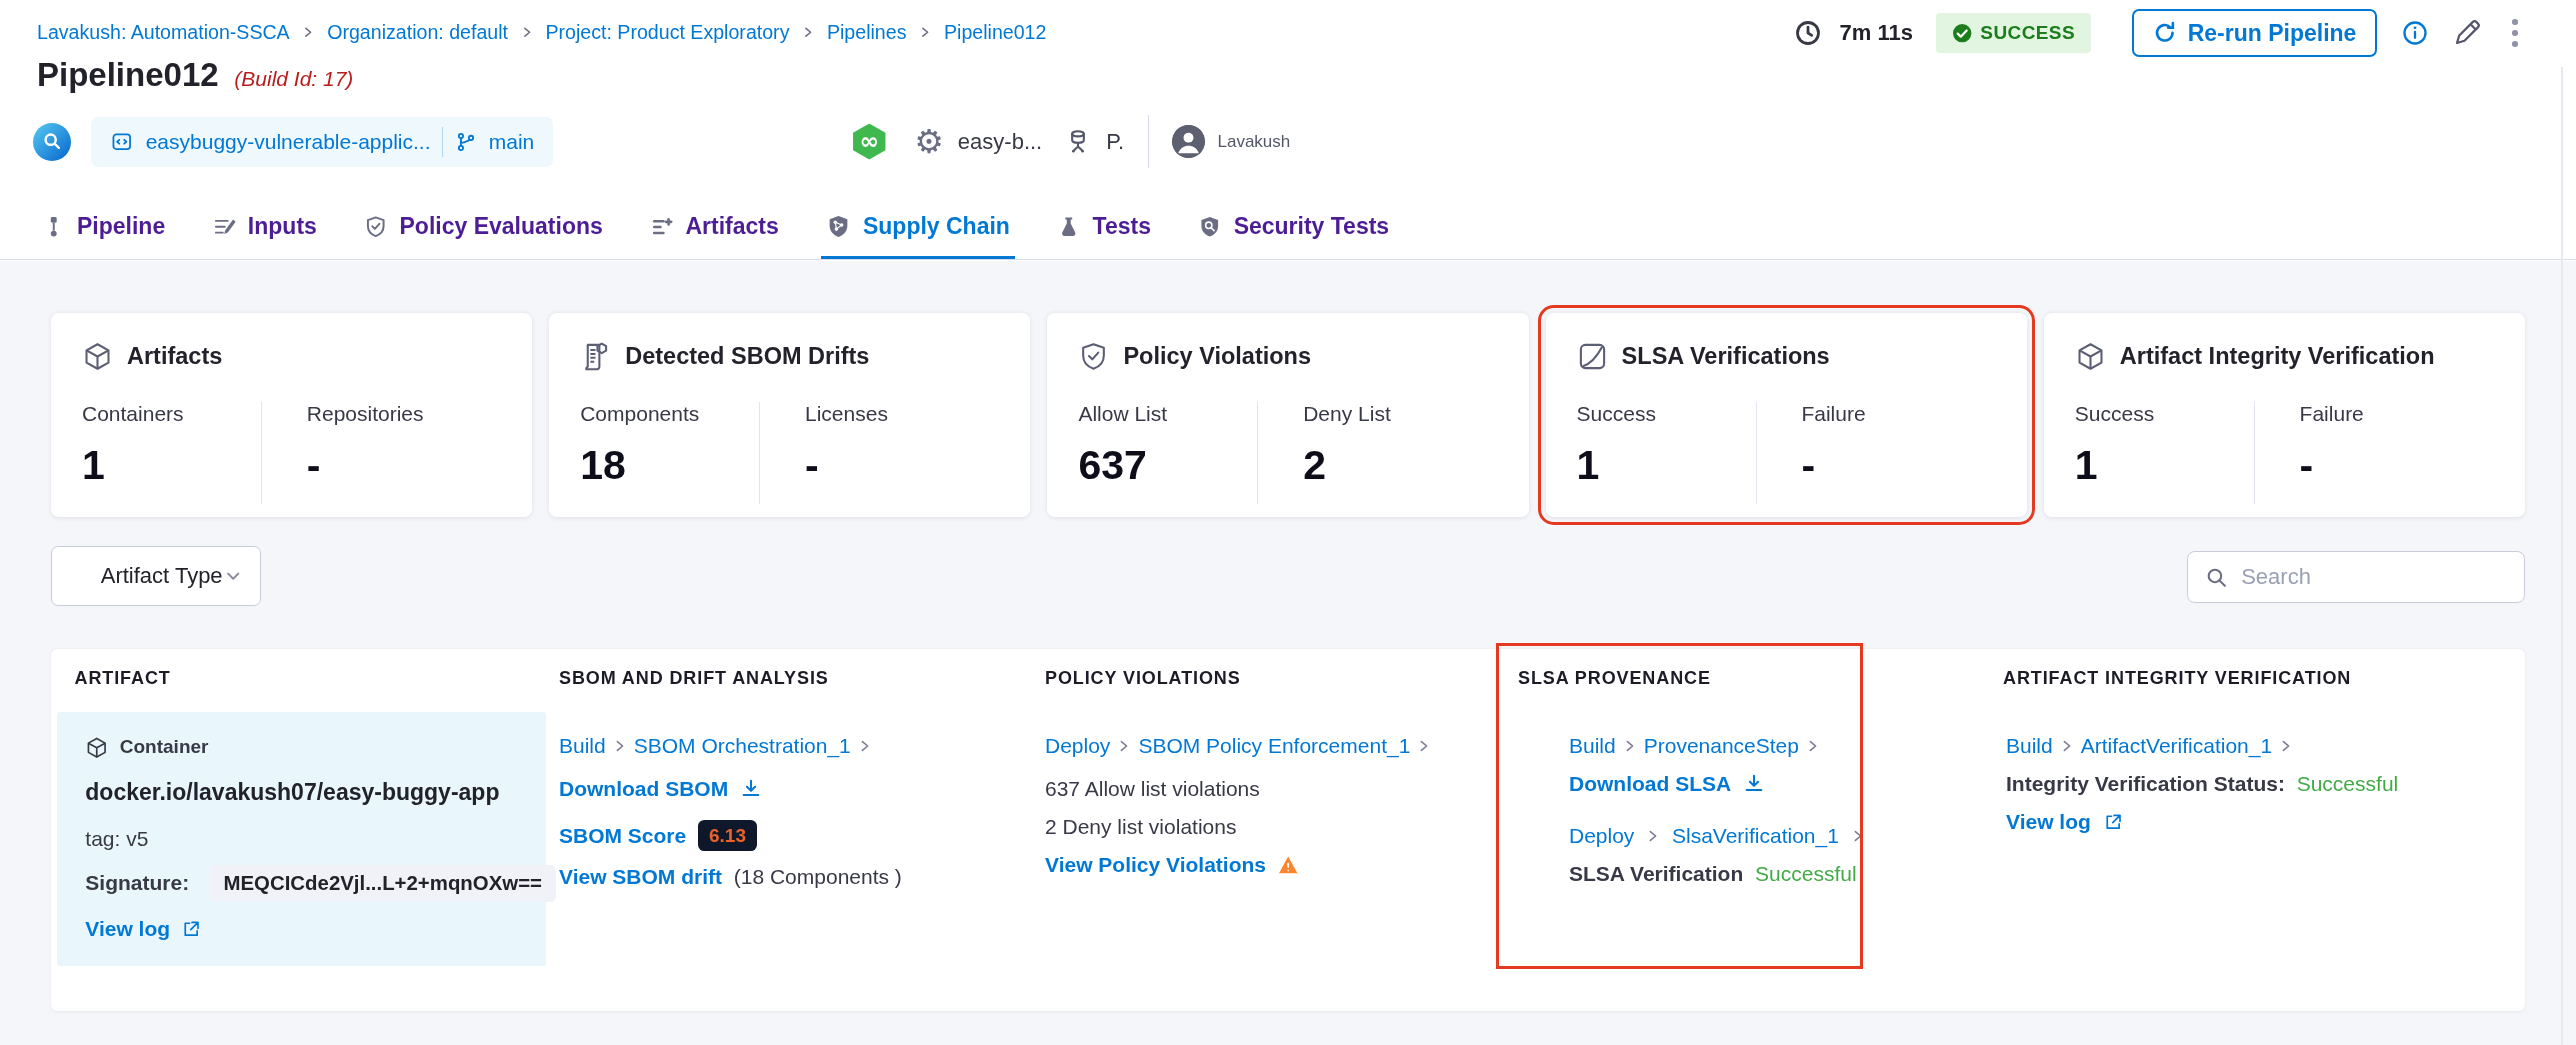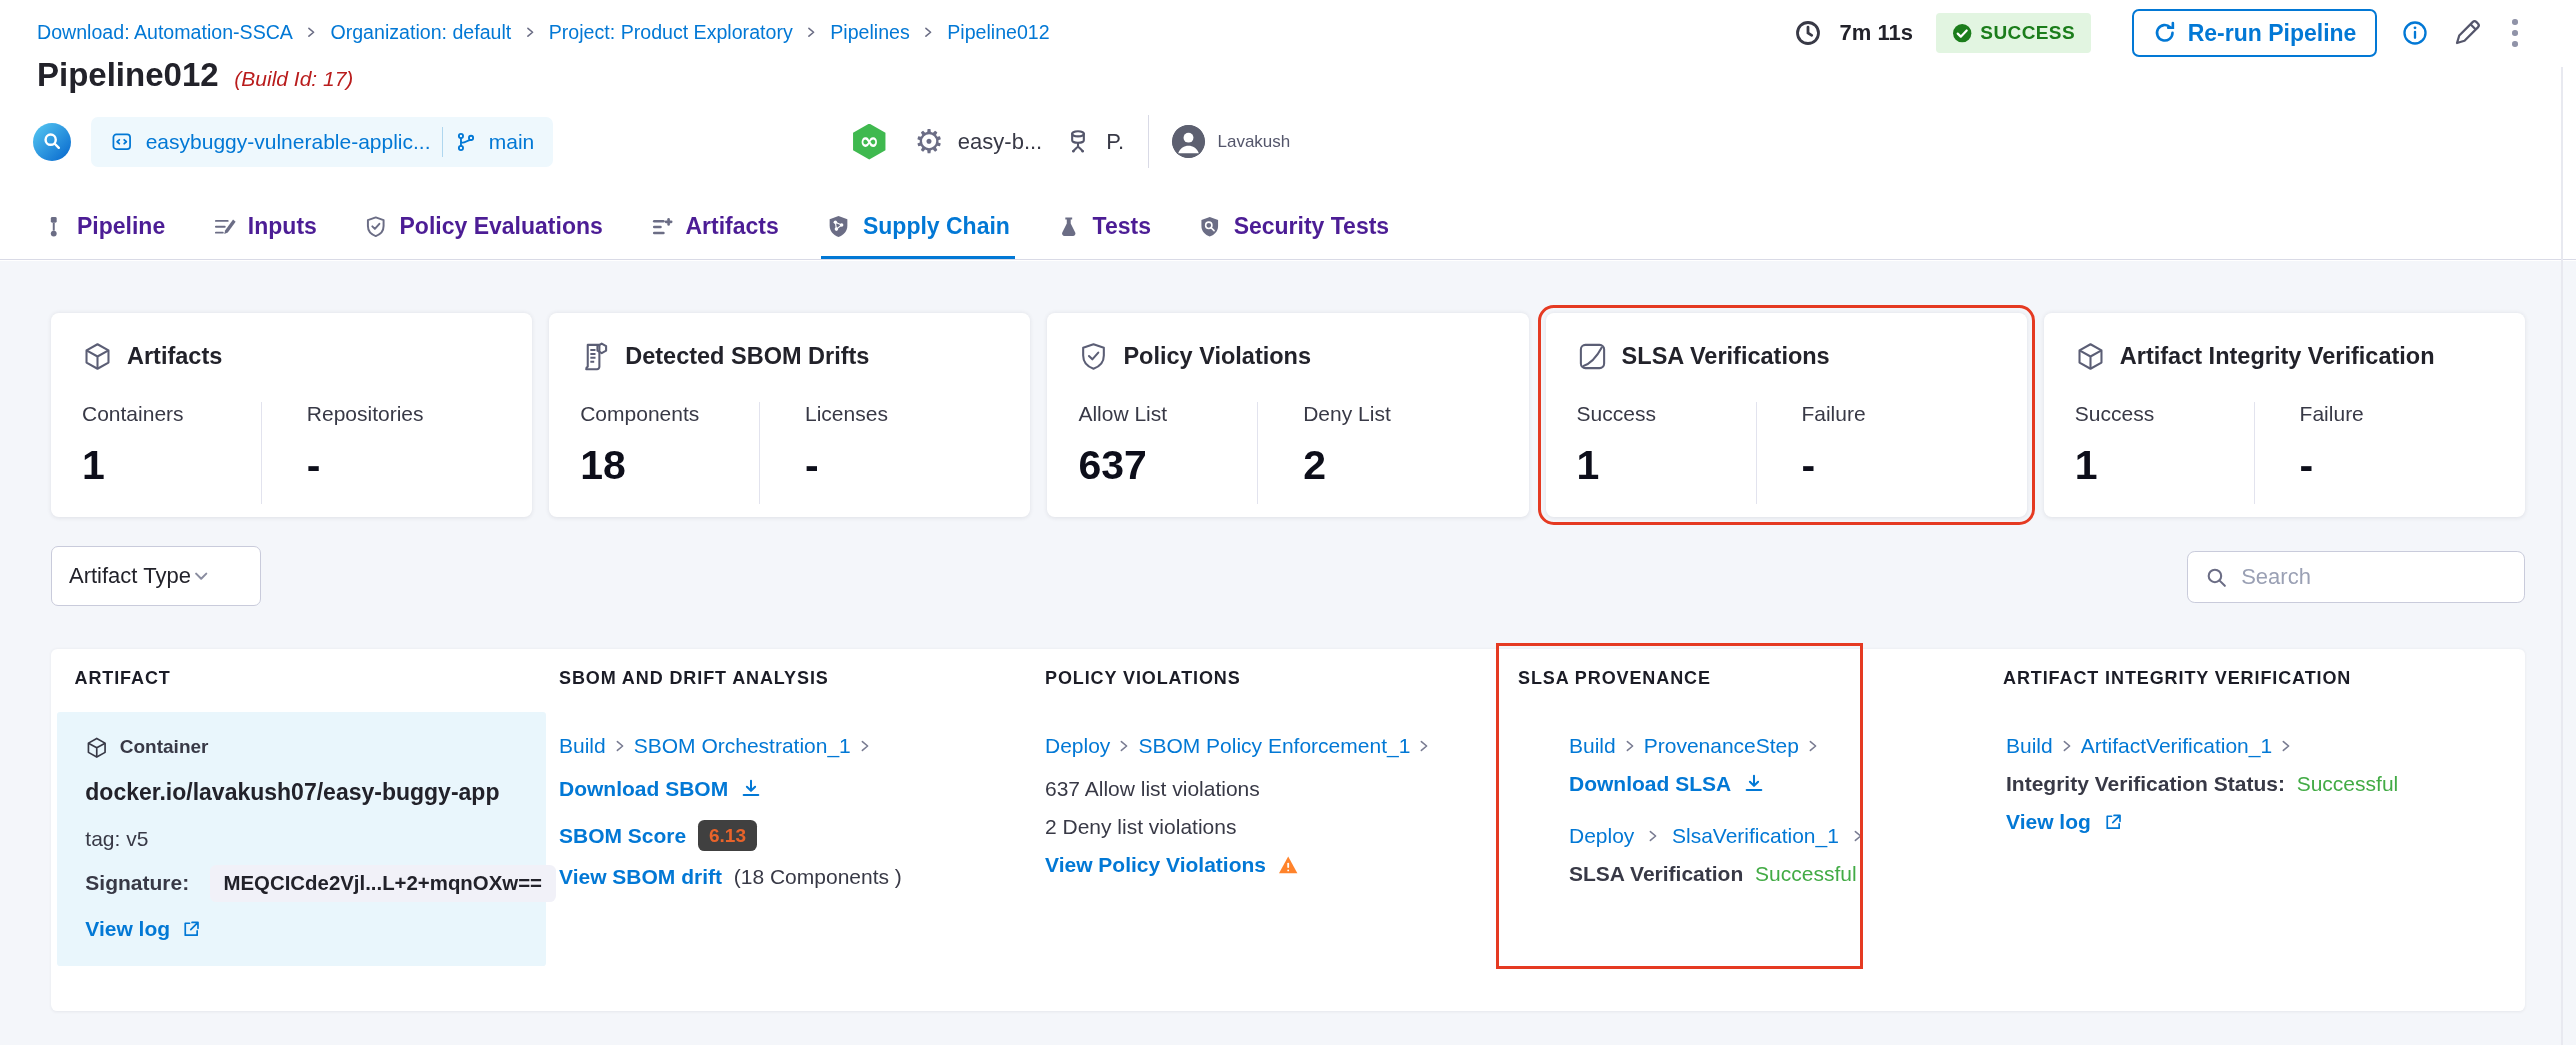--- a/index.html
+++ b/index.html
@@ -70,21 +70,21 @@
   .card-title { font-size:23.5px; font-weight:700; color:#22222a; }
   .card-stats { display:flex; }
   .stat-a { width:179px; }
   .stat-div { width:0.8px; background:#e2e3ee; height:102px; }
   .stat-b { margin-left:45px; }
   .stat-label { font-size:21px; color:#383946; margin-bottom:19px; }
   .stat-value { font-size:41px; font-weight:700; color:#0d0e1a; line-height:1; }
 
   
   .artifact-type { position:absolute; left:51px; top:285px; width:210px; height:60px; background:#fff;
-      border:0.8px solid #c9cbdb; border-radius:7px; display:flex; align-items:center; justify-content:flex-start;
+      border:0.8px solid #c9cbdb; border-radius:7px; display:flex; align-items:center; justify-content:flex-end;
       padding:0 17px; font-size:22px; color:#22222a; cursor:pointer; }
   .search-box { position:absolute; right:51px; top:290px; width:338px; height:52px; background:#fff;
       border:0.8px solid #c9cbdb; border-radius:7.8px; display:flex; align-items:center; gap:12.5px; padding:0 15.7px; }
   .search-box input { border:none; outline:none; flex:1; font-size:22px; color:#383946; background:transparent;
       font-family:"Liberation Sans",sans-serif; }
   .search-box input::placeholder { color:#9aa0b4; }
 
   
   .table-panel { position:absolute; left:51px; right:51px; top:388px; height:362px; background:#fff;
       border-radius:6.3px; box-shadow:0 0.8px 3.1px rgba(40,41,61,.07); }
@@ -103,36 +103,36 @@
 
   .cell { position:absolute; top:85px; font-size:21px; color:#383946; }
   .c2 { left:508px; width:454px; } .c3 { left:994px; width:454px; } .c4 { left:1518px; width:392px; } .c5 { left:1955px; width:486px; }
   .stage-line { display:flex; align-items:center; gap:7px; }
   .stage-line .link { font-weight:500; }
   .rowline { margin-top:19px; display:flex; align-items:center; gap:11.8px; }
   .rowline.tight { margin-top:14px; }
   .rowline.gap { margin-top:28px; }
   .bluebold { color:#0278d5; font-weight:700; }
   .plain { color:#383946; }
-  .score-badge { background:#404040; color:#e8632a; font-size:19px; font-weight:700; border-radius:6.3px; padding:4.7px 11px; }
+  .score-badge { background:#0f172a; color:#e8632a; font-size:19px; font-weight:700; border-radius:6.3px; padding:4.7px 11px; }
   .green { color:#42ab45; }
   .dark-semibold { color:#383946; font-weight:700; }
 
   .red-col-box { position:absolute; left:1445px; top:-6.3px; width:367px; height:326px; border:3.9px solid #e53a22;
       pointer-events:none; }
 
   .scroll-edge { position:absolute; left:2561px; top:67px; bottom:0; width:1.6px; background:#e8e9f0; }
 </style>
 </head>
 <body>
 
 <div id="app">
 
   <div class="breadcrumbs">
-    <span class="crumb">Download: Automation-SSCA</span>
+    <span class="crumb">Lavakush: Automation-SSCA</span>
     <svg class="i crumb-sep" width="12.5" height="12.5" viewBox="0 0 16 16" fill="none" stroke="#6b6d85" stroke-width="2" stroke-linecap="round" stroke-linejoin="round">
         <path d="M5 3l6 5-6 5"></path>
       </svg>
     <span class="crumb">Organization: default</span>
     <svg class="i crumb-sep" width="12.5" height="12.5" viewBox="0 0 16 16" fill="none" stroke="#6b6d85" stroke-width="2" stroke-linecap="round" stroke-linejoin="round">
         <path d="M5 3l6 5-6 5"></path>
       </svg>
     <span class="crumb">Project: Product Exploratory</span>
     <svg class="i crumb-sep" width="12.5" height="12.5" viewBox="0 0 16 16" fill="none" stroke="#6b6d85" stroke-width="2" stroke-linecap="round" stroke-linejoin="round">
         <path d="M5 3l6 5-6 5"></path>

